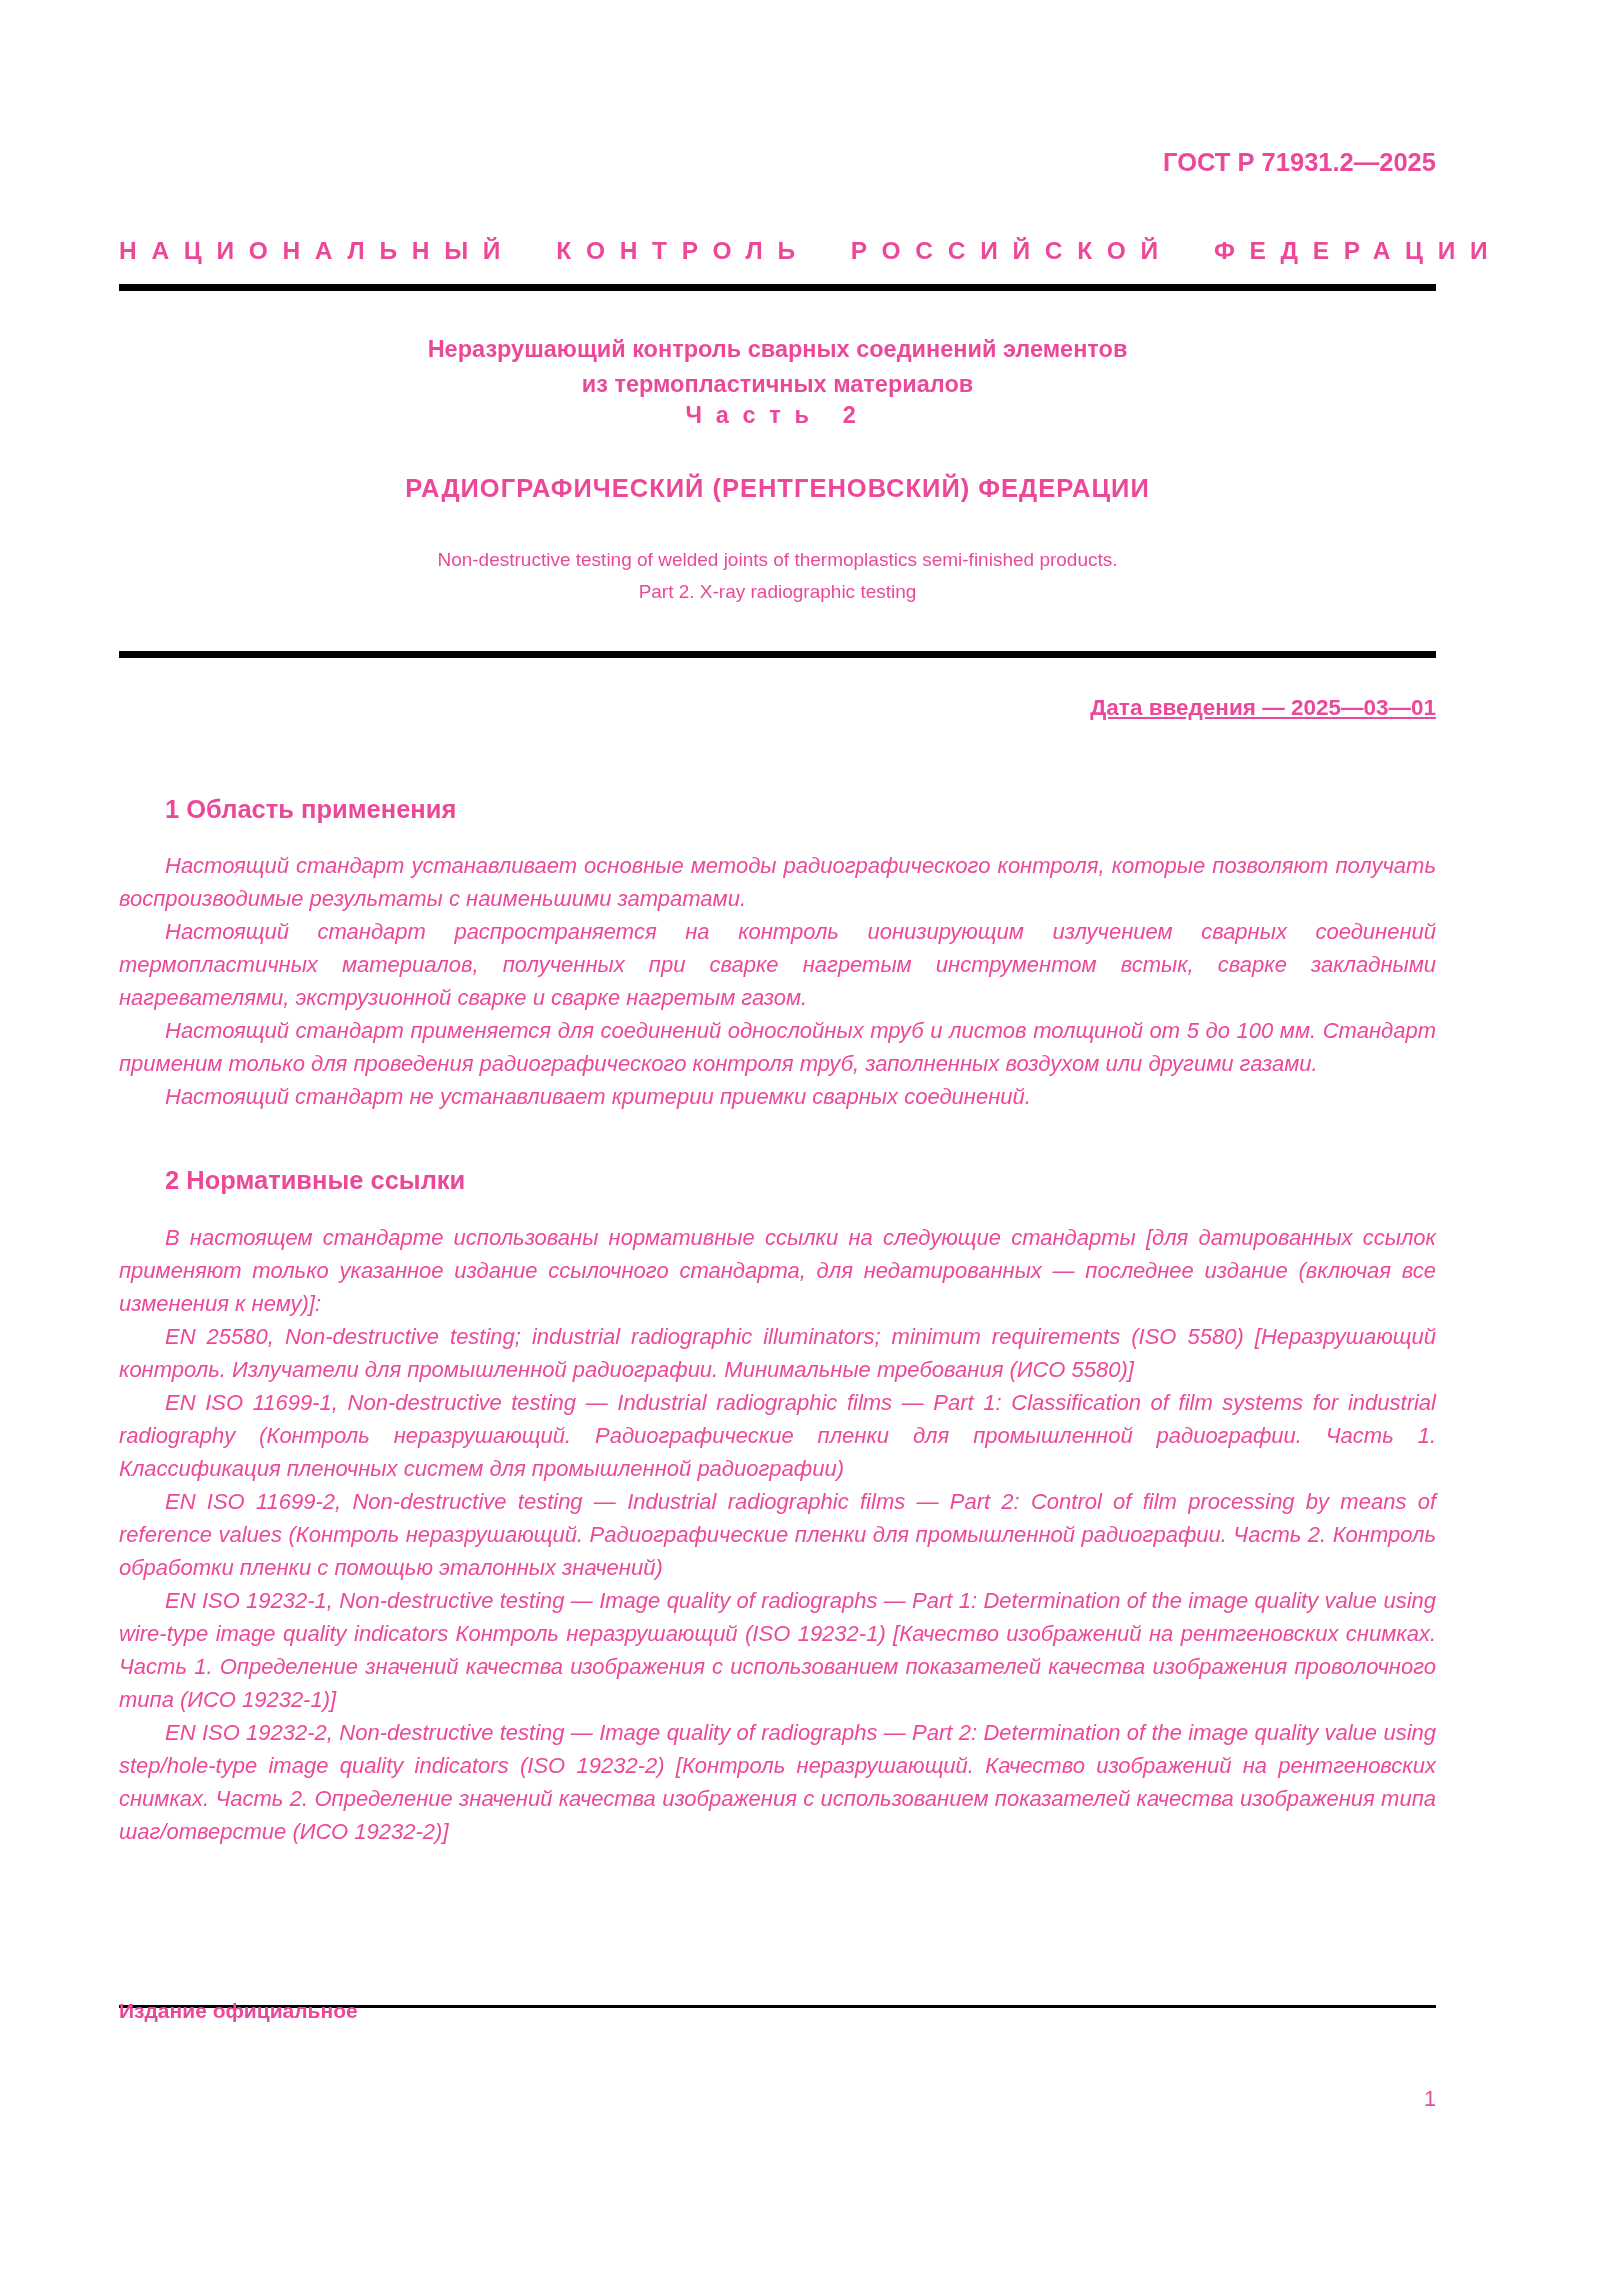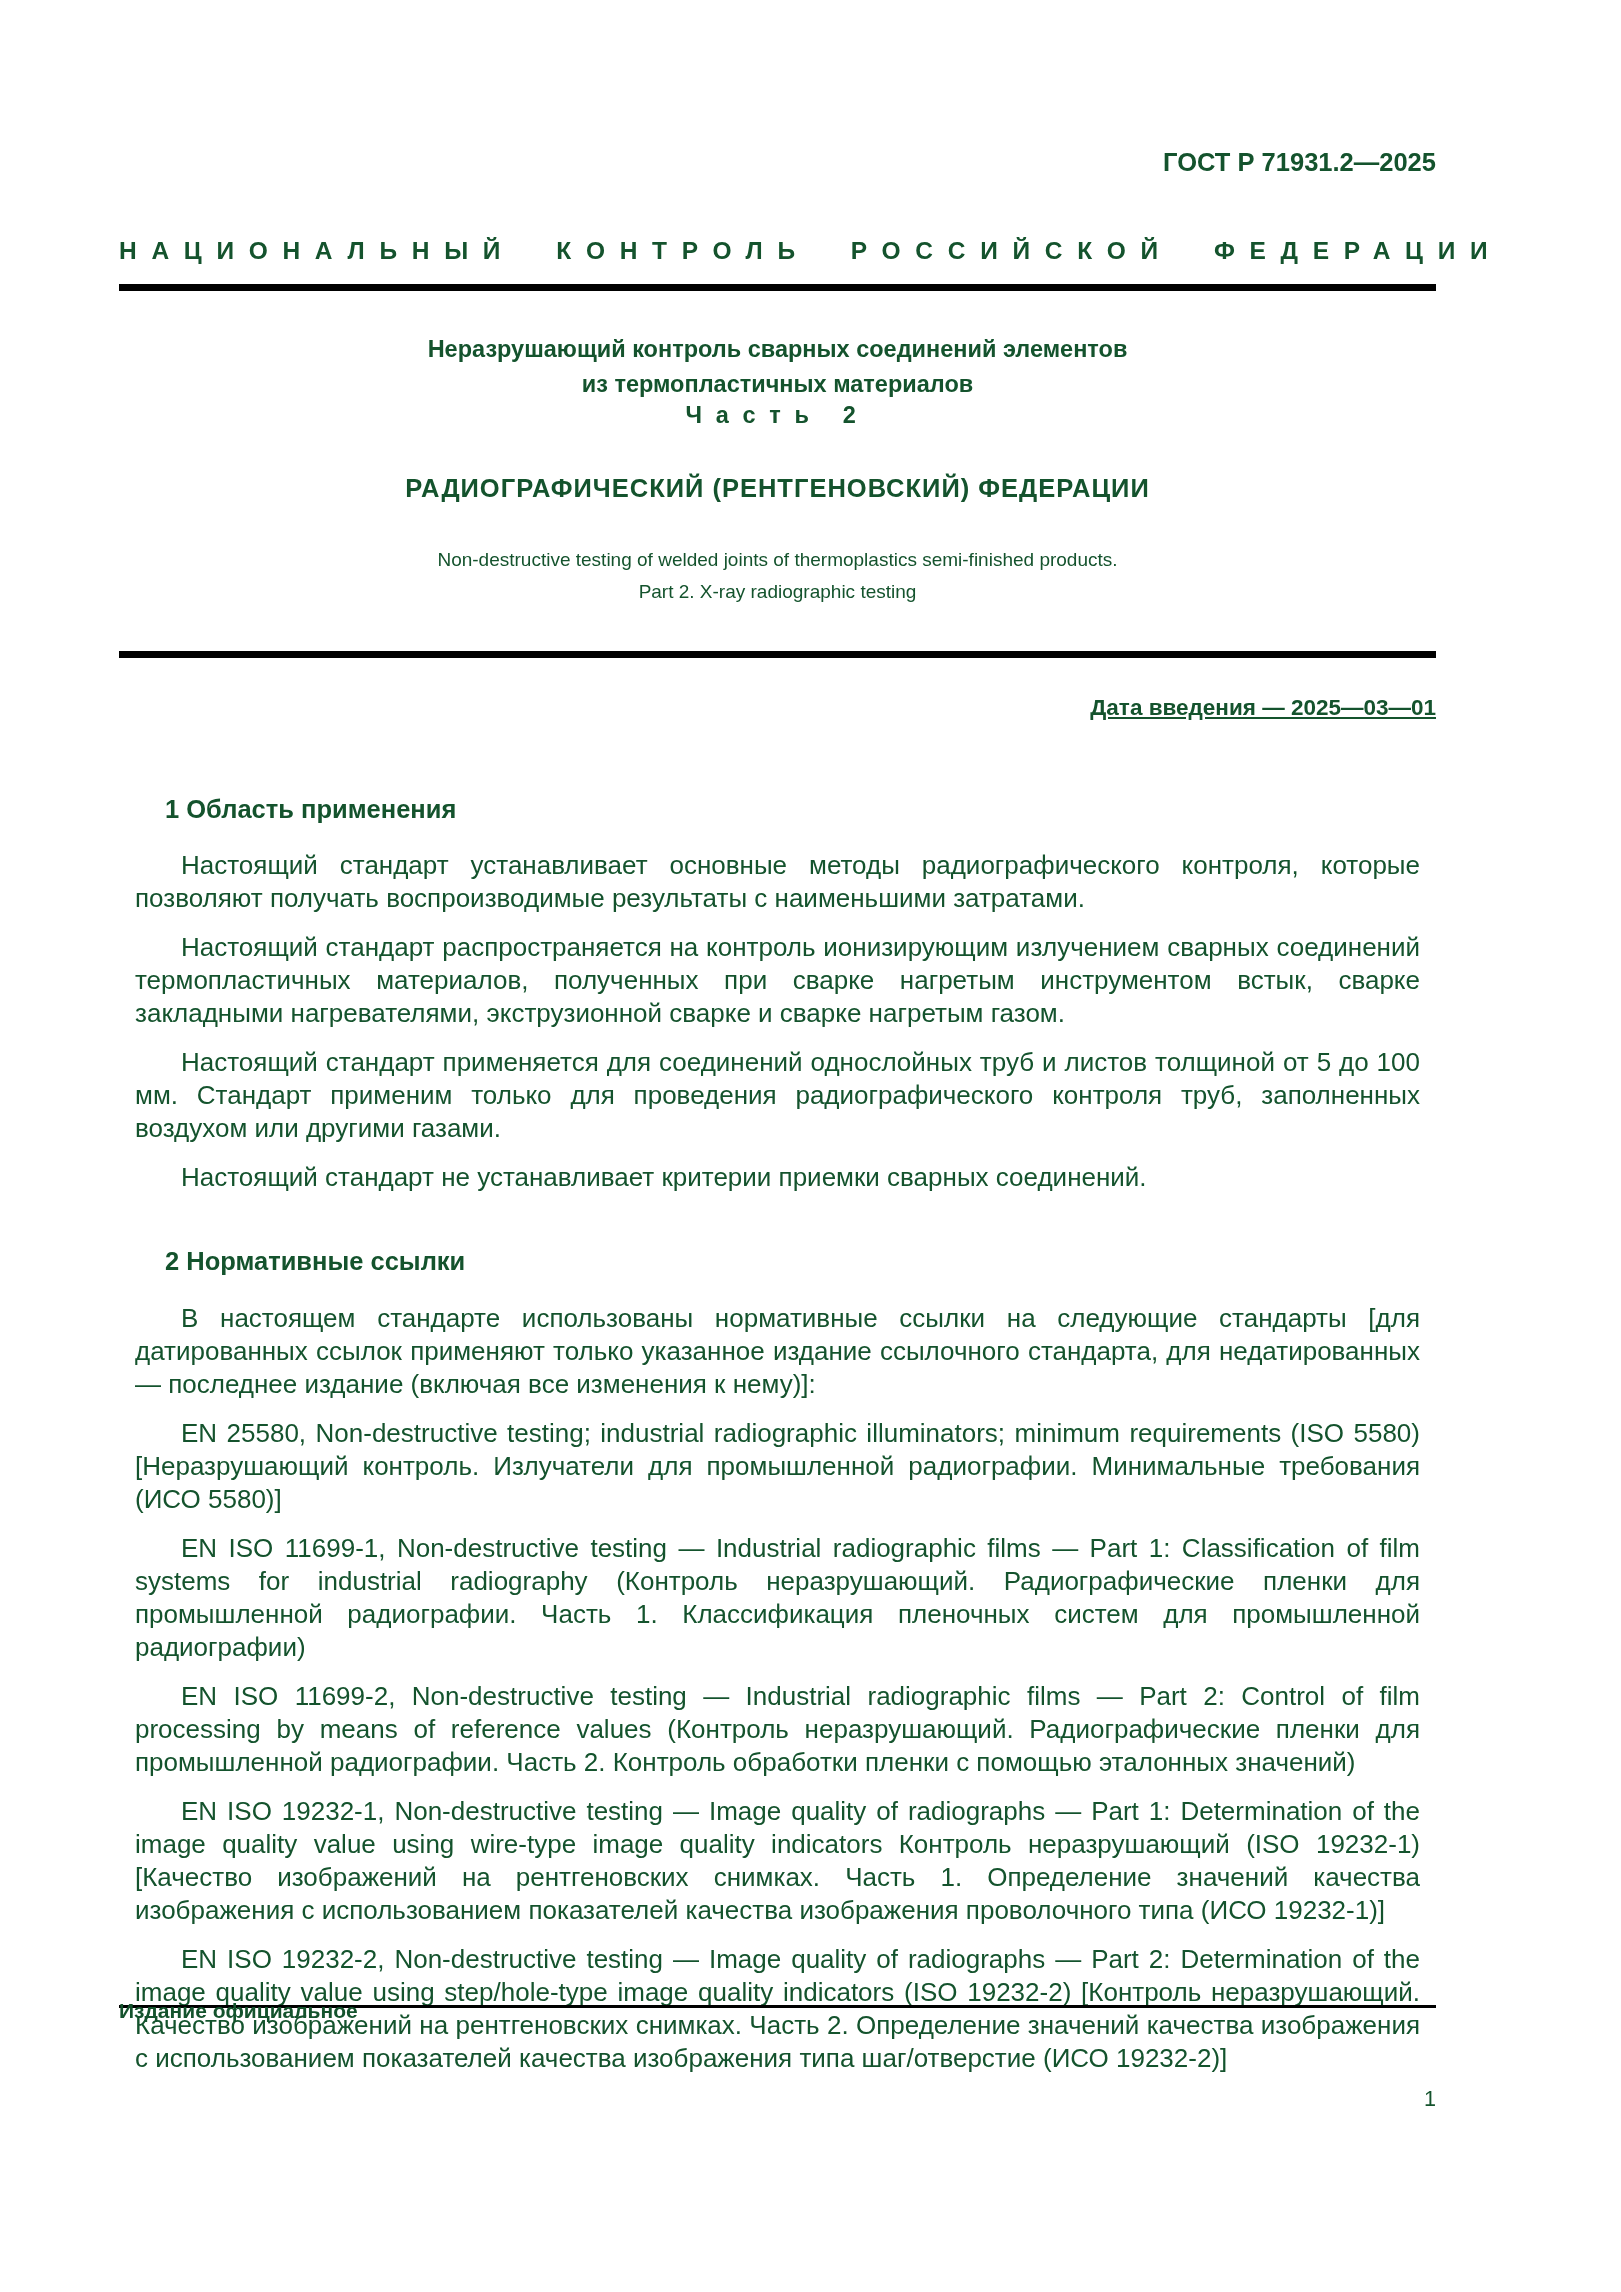--- a/index.html
+++ b/index.html
@@ -5,21 +5,21 @@
   html, body {
     margin: 0;
     padding: 0;
     background: #ffffff;
   }
   .page {
     position: relative;
     width: 1621px;
     height: 2293px;
     background: #ffffff;
-    color: #14532d;
+    color: #ec4899;
     font-family: "Liberation Sans", sans-serif;
     box-sizing: border-box;
     padding: 147px 185px 8px 119px;
     overflow: hidden;
   }
   .doc-code {
     text-align: right;
     font-size: 25.5px;
     font-weight: bold;
     line-height: 1.2;
@@ -78,25 +78,26 @@
     margin-top: 74px;
     margin-bottom: 25.5px;
     padding-left: 46px;
     font-size: 25.5px;
     font-weight: bold;
   }
   .sec-heading.second {
     margin-top: 53px;
   }
   .body-par {
-    margin: 16px;
-    font-size: 26px;
+    margin: 0;
+    font-size: 22px;
     line-height: 33px;
     text-align: justify;
     text-indent: 46px;
+    font-style: italic;
   }
   .footer-rule {
     position: absolute;
     left: 119px;
     right: 185px;
     top: 2005px;
     height: 2.9px;
     background: #000000;
   }
   .edition-note {

